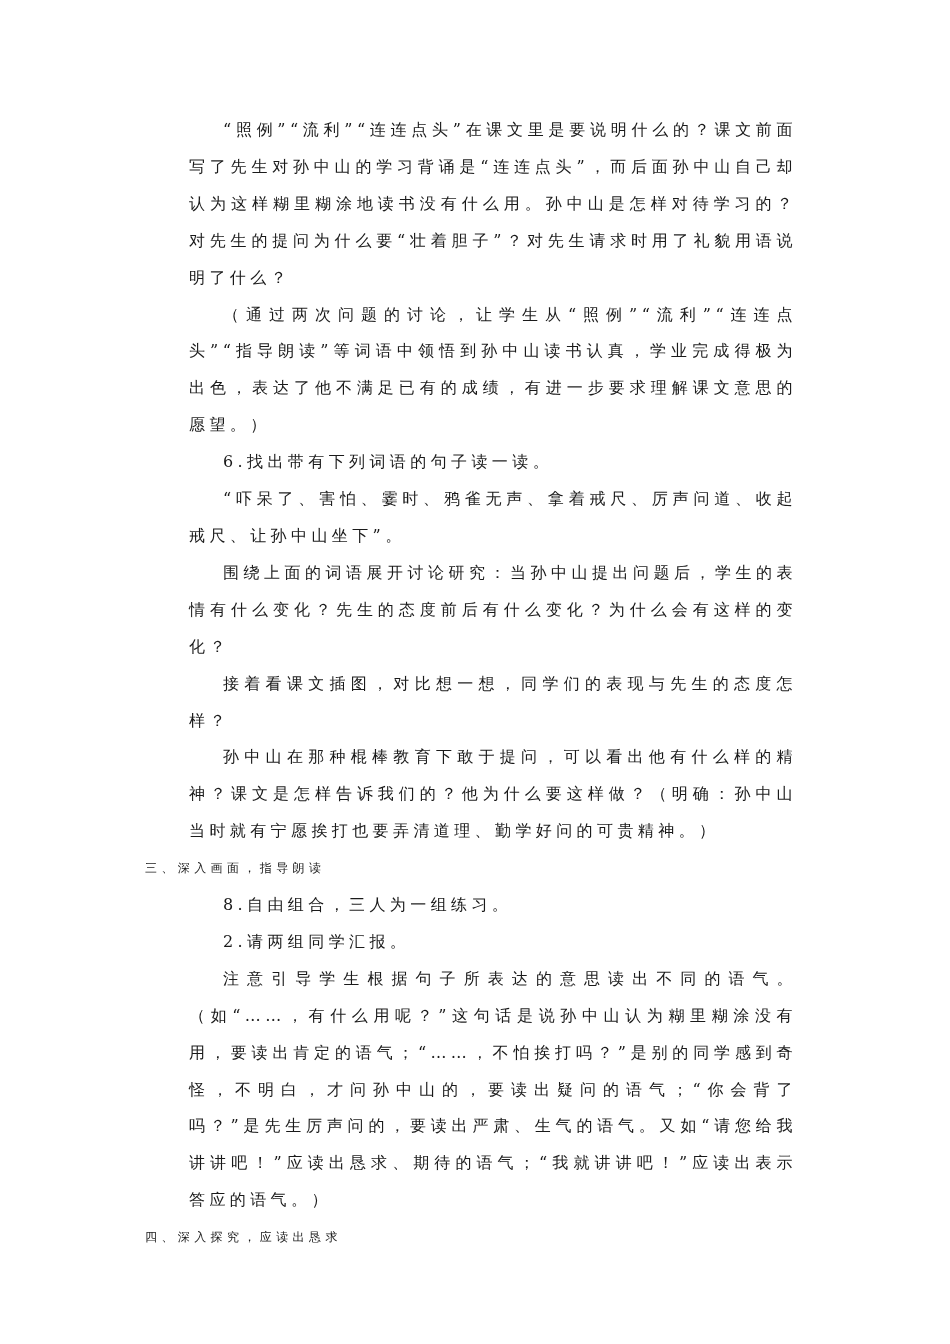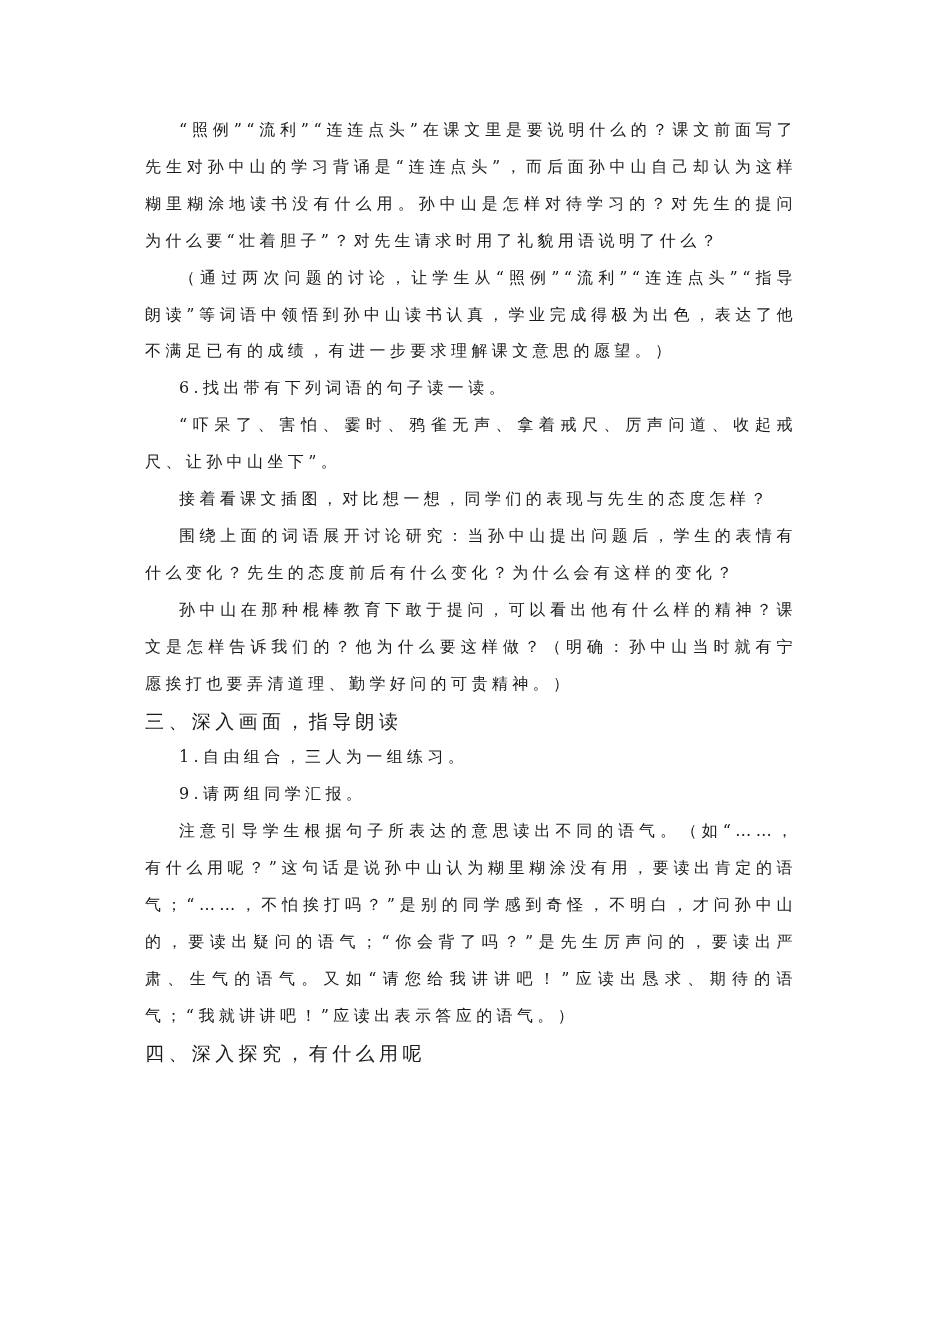--- a/index.html
+++ b/index.html
@@ -1,32 +1,32 @@
 <!DOCTYPE html>
 <html><head>
 <meta charset="utf-8">
 <style>
   html, body { margin: 0; padding: 0; background: #ffffff; }
   body { width: 950px; height: 1344px; position: relative; overflow: hidden;
          font-family: "DejaVu Serif", "Liberation Serif", serif; color: #1a1a1a; }
   .page { position: absolute; left: 145px; top: 112px; width: 652px; }
   .p { font-size: 16px; line-height: 36.9px; text-align: justify; text-align-last: left;
        letter-spacing: 4.4px; margin: 0; }
-  .indent { text-indent: 34px; }
-  .heading { font-size: 19px; line-height: 36.9px; letter-spacing: 4.4px; margin: 0; }
+  .indent { text-indent: 34px; margin-left: 44px; }
+  .heading { font-size: 12px; line-height: 36.9px; letter-spacing: 4.4px; margin: 0; }
 </style>
 </head>
 <body>
 
 <div class="page">
   <p class="p indent">“照例”“流利”“连连点头”在课文里是要说明什么的？课文前面写了先生对孙中山的学习背诵是“连连点头”，而后面孙中山自己却认为这样糊里糊涂地读书没有什么用。孙中山是怎样对待学习的？对先生的提问为什么要“壮着胆子”？对先生请求时用了礼貌用语说明了什么？</p>
   <p class="p indent">（通过两次问题的讨论，让学生从“照例”“流利”“连连点头”“指导朗读”等词语中领悟到孙中山读书认真，学业完成得极为出色，表达了他不满足已有的成绩，有进一步要求理解课文意思的愿望。）</p>
   <p class="p indent">6.找出带有下列词语的句子读一读。</p>
   <p class="p indent">“吓呆了、害怕、霎时、鸦雀无声、拿着戒尺、厉声问道、收起戒尺、让孙中山坐下”。</p>
+  <p class="p indent">围绕上面的词语展开讨论研究：当孙中山提出问题后，学生的表情有什么变化？先生的态度前后有什么变化？为什么会有这样的变化？</p>
   <p class="p indent">接着看课文插图，对比想一想，同学们的表现与先生的态度怎样？</p>
-  <p class="p indent">围绕上面的词语展开讨论研究：当孙中山提出问题后，学生的表情有什么变化？先生的态度前后有什么变化？为什么会有这样的变化？</p>
   <p class="p indent">孙中山在那种棍棒教育下敢于提问，可以看出他有什么样的精神？课文是怎样告诉我们的？他为什么要这样做？（明确：孙中山当时就有宁愿挨打也要弄清道理、勤学好问的可贵精神。）</p>
   <p class="heading">三、深入画面，指导朗读</p>
-  <p class="p indent">1.自由组合，三人为一组练习。</p>
-  <p class="p indent">9.请两组同学汇报。</p>
+  <p class="p indent">8.自由组合，三人为一组练习。</p>
+  <p class="p indent">2.请两组同学汇报。</p>
   <p class="p indent">注意引导学生根据句子所表达的意思读出不同的语气。（如“……，有什么用呢？”这句话是说孙中山认为糊里糊涂没有用，要读出肯定的语气；“……，不怕挨打吗？”是别的同学感到奇怪，不明白，才问孙中山的，要读出疑问的语气；“你会背了吗？”是先生厉声问的，要读出严肃、生气的语气。又如“请您给我讲讲吧！”应读出恳求、期待的语气；“我就讲讲吧！”应读出表示答应的语气。）</p>
-  <p class="heading">四、深入探究，有什么用呢</p>
+  <p class="heading">四、深入探究，应读出恳求</p>
 </div>
 
 </body></html>

